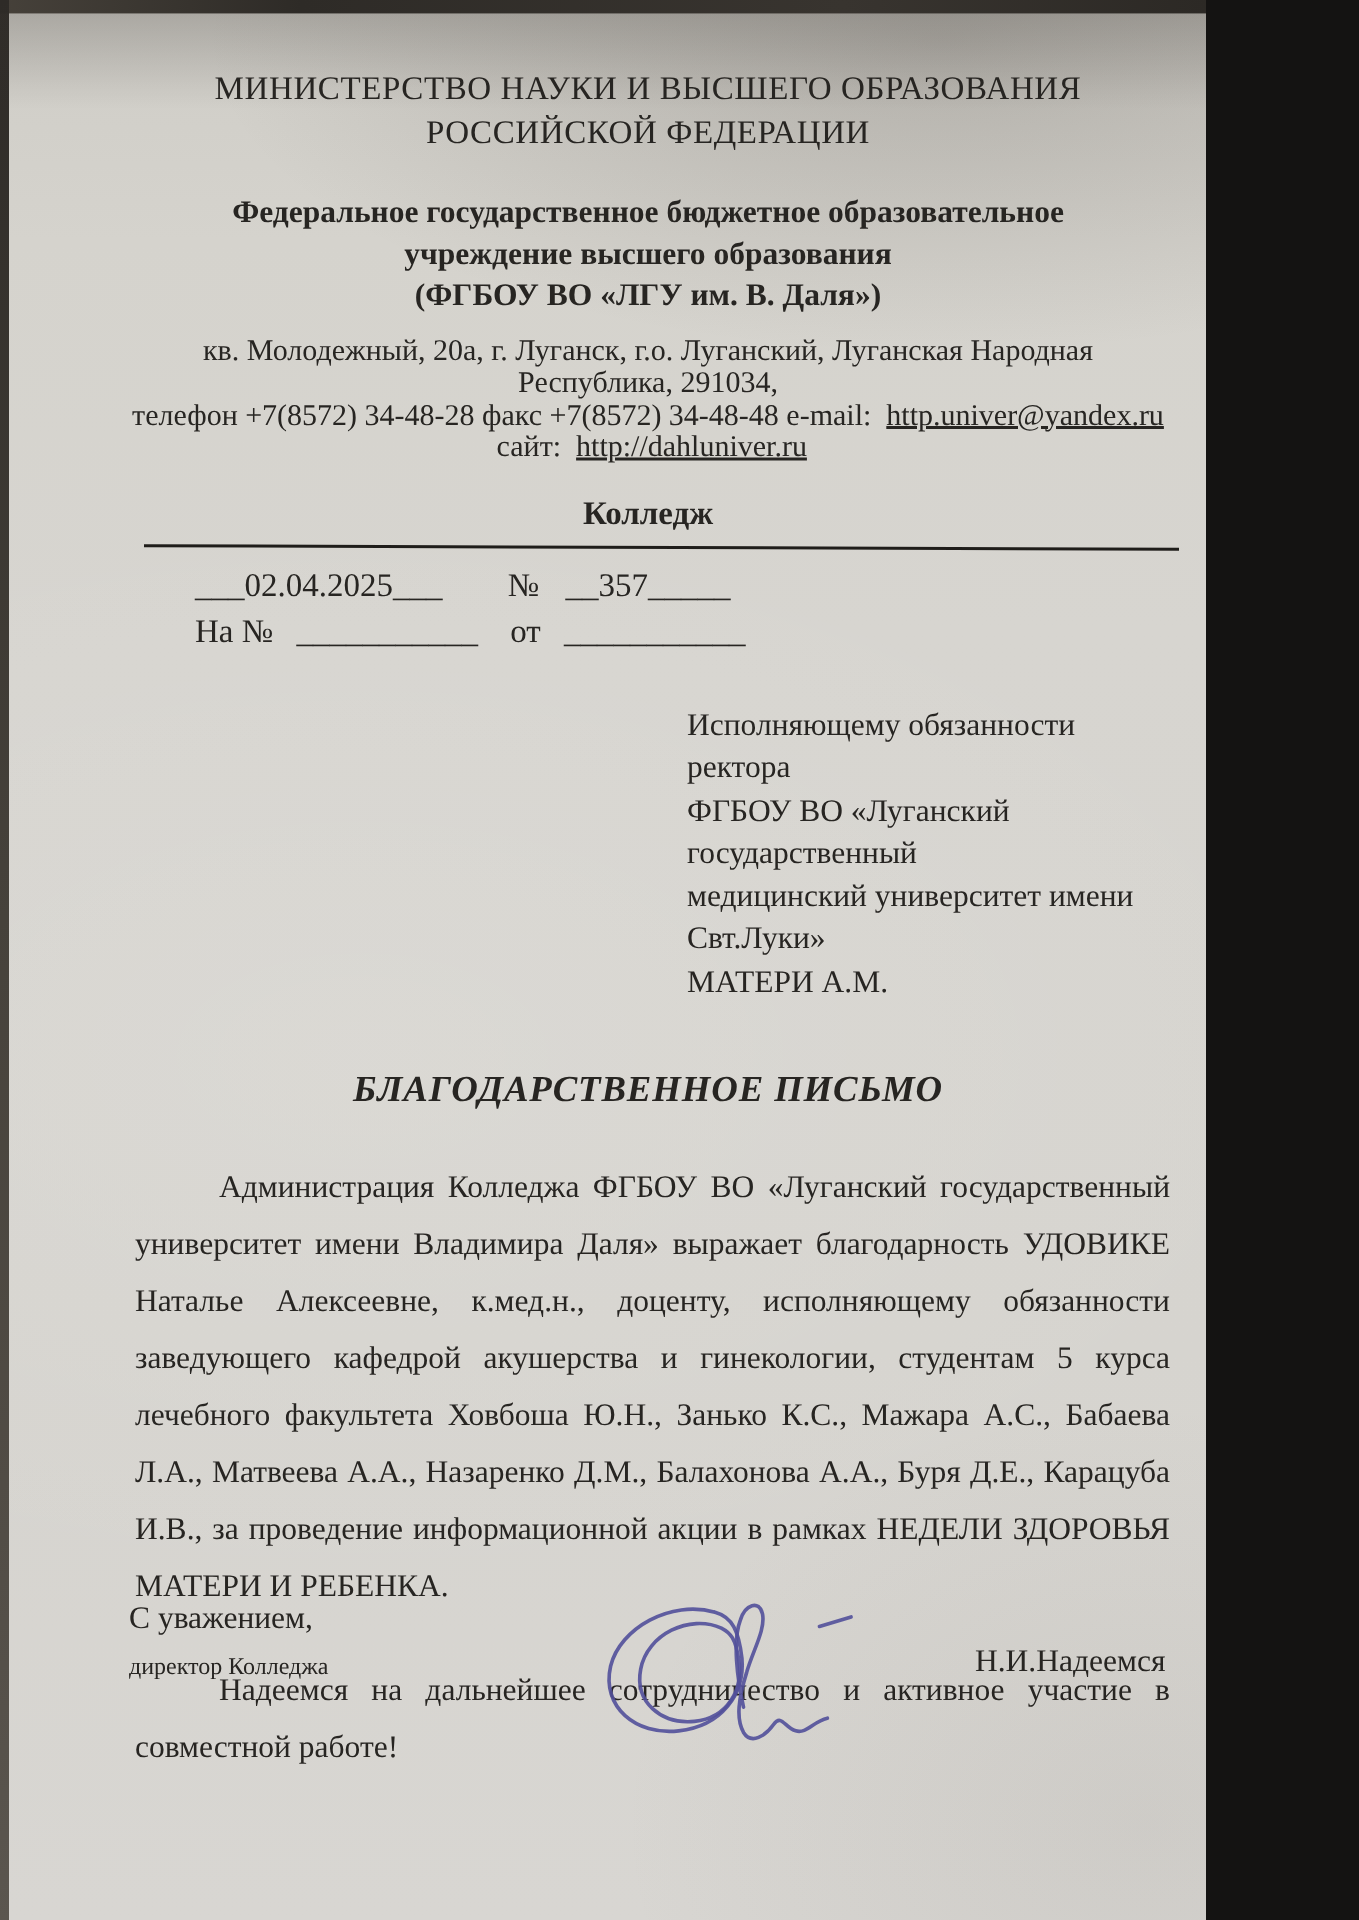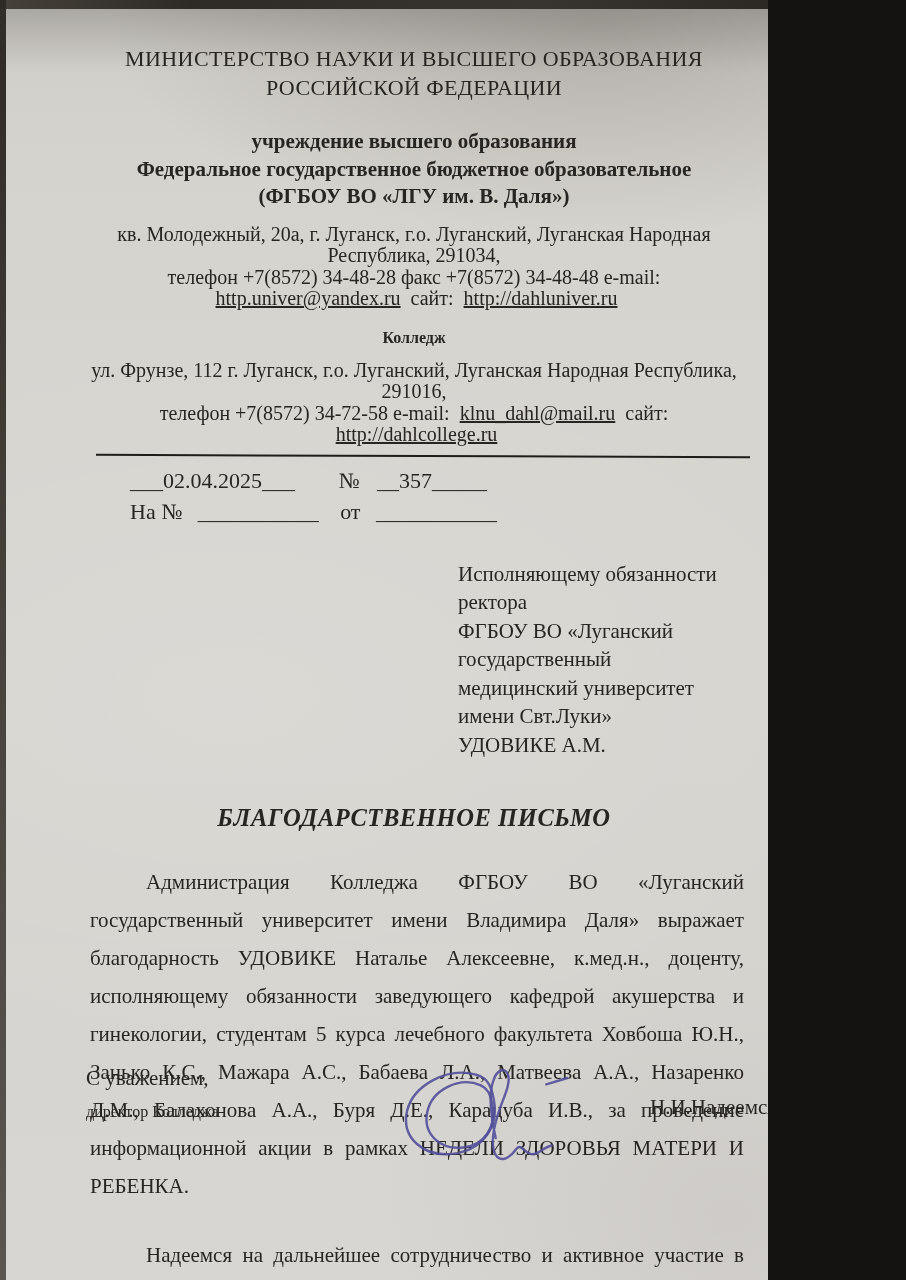--- a/index.html
+++ b/index.html
@@ -8,20 +8,21 @@
     width: 768px;
     height: 1280px;
     overflow: hidden;
     font-family: "Liberation Serif", "DejaVu Serif", serif;
     color: #272522;
     background:
       radial-gradient(ellipse 700px 300px at 78% 2%, rgba(70,64,58,0.22), rgba(70,64,58,0) 70%),
       radial-gradient(ellipse 900px 500px at 30% 55%, rgba(255,255,252,0.10), rgba(255,255,252,0) 75%),
       radial-gradient(ellipse 500px 400px at 95% 95%, rgba(120,115,108,0.10), rgba(120,115,108,0) 70%),
       linear-gradient(180deg, #c9c7c1 0px, #d1cfc9 60px, #d5d3cd 160px, #d7d5d0 420px, #d6d4cf 900px, #d8d6d2 1280px);
+    padding-left: 36px;
   }
   .edge-top {
     position: absolute; top: 0; left: 0; right: 0; height: 9px;
     background: linear-gradient(90deg, #46413a, #2e2b27 25%, #38342f 70%, #2c2925);
   }
   .edge-left {
     position: absolute; top: 0; left: 0; bottom: 0; width: 6px;
     background: linear-gradient(180deg, #2e2b27, #45413a 45%, #524d46 80%, #5b564f);
   }
   .top-shade {
@@ -31,21 +32,21 @@
   }
   .content {
     position: absolute; top: 0; left: 6px; right: 0; bottom: 0;
     padding: 44px 24px 0 78px;
   }
   .ministry { text-align: center; font-size: 22px; line-height: 29px; letter-spacing: 0.4px; }
   .institution { margin-top: 26px; text-align: center; font-weight: bold; font-size: 21px; line-height: 27.5px; }
   .contact-block { margin-top: 13px; text-align: center; font-size: 20px; line-height: 21.5px; }
   .contact-block span:not(:first-child) { margin-left: 5px; }
   .u { text-decoration: underline; }
-  .college-title { margin-top: 19px; text-align: center; font-weight: bold; font-size: 16px; }
+  .college-title { margin-top: 19px; text-align: center; font-weight: bold; font-size: 22px; }
   .rule {
     margin-top: 9px; margin-left: 12px; margin-right: -6px;
     border-bottom: 2.5px solid #1f1d1a;
     transform: rotate(0.2deg);
   }
   .ref { margin-top: 8px; margin-left: 46px; font-size: 22px; line-height: 31px; }
   .ref-row2-blank1 { margin-left: 10px; }
   .ref-no { margin-left: 38px; }
   .ref-num { margin-left: 12px; }
   .ref-ot { margin-left: 16px; }
@@ -76,46 +77,37 @@
   <div class="top-shade"></div>
 
   <div class="content">
 
     <div class="ministry">
       <div>МИНИСТЕРСТВО НАУКИ И ВЫСШЕГО ОБРАЗОВАНИЯ</div>
       <div>РОССИЙСКОЙ ФЕДЕРАЦИИ</div>
     </div>
 
     <div class="institution">
+      <div>Федеральное государственное бюджетное образовательное</div>
       <div>учреждение высшего образования</div>
-      <div>Федеральное государственное бюджетное образовательное</div>
       <div>(ФГБОУ ВО «ЛГУ им. В. Даля»)</div>
     </div>
 
     <div class="contact-block">
       <div>кв. Молодежный, 20а, г. Луганск, г.о. Луганский, Луганская Народная Республика,  291034,</div>
       <div>
         <span>телефон +7(8572) 34-48-28 факс +7(8572) 34-48-48 e-mail:</span>
         <span class="u">http.univer@yandex.ru</span>
         <span>сайт:</span>
         <span class="u">http://dahluniver.ru</span>
       </div>
     </div>
 
     <div class="college-title">Колледж</div>
 
-    <div class="contact-block">
-      <div>ул. Фрунзе, 112  г. Луганск, г.о. Луганский, Луганская Народная Республика,  291016,</div>
-      <div>
-        <span>телефон +7(8572) 34-72-58  e-mail:</span>
-        <span class="u">klnu_dahl@mail.ru</span>
-        <span>сайт:</span>
-        <span class="u">http://dahlcollege.ru</span>
-      </div>
-    </div>
 
     <div class="rule"></div>
 
     <div class="ref">
       <div>
         <span>___02.04.2025___</span>
         <span class="ref-no">№</span>
         <span class="ref-num">__357_____</span>
       </div>
       <div>
@@ -123,21 +115,21 @@
         <span class="ref-row2-blank1">___________</span>
         <span class="ref-ot">от</span>
         <span class="ref-ot-blank">___________</span>
       </div>
     </div>
 
     <div class="recipient">
       <div>Исполняющему обязанности ректора</div>
       <div>ФГБОУ  ВО «Луганский государственный</div>
       <div>медицинский университет имени Свт.Луки»</div>
-      <div>УДОВИКЕ А.М.</div>
+      <div>МАТЕРИ А.М.</div>
     </div>
 
     <div class="letter-title">БЛАГОДАРСТВЕННОЕ ПИСЬМО</div>
 
     <div class="body-par">Администрация Колледжа ФГБОУ ВО «Луганский государственный университет имени Владимира Даля» выражает благодарность УДОВИКЕ Наталье Алексеевне, к.мед.н., доценту, исполняющему обязанности заведующего кафедрой акушерства и гинекологии, студентам 5 курса лечебного факультета Ховбоша Ю.Н., Занько К.С., Мажара А.С., Бабаева Л.А., Матвеева А.А., Назаренко Д.М., Балахонова А.А., Буря Д.Е., Карацуба И.В., за проведение информационной акции в рамках НЕДЕЛИ ЗДОРОВЬЯ МАТЕРИ И РЕБЕНКА.</div>
     <div class="body-par second">Надеемся на дальнейшее сотрудничество и активное участие в совместной работе!</div>
 
   </div>
 
   <div class="sign-line1">С уважением,</div>

